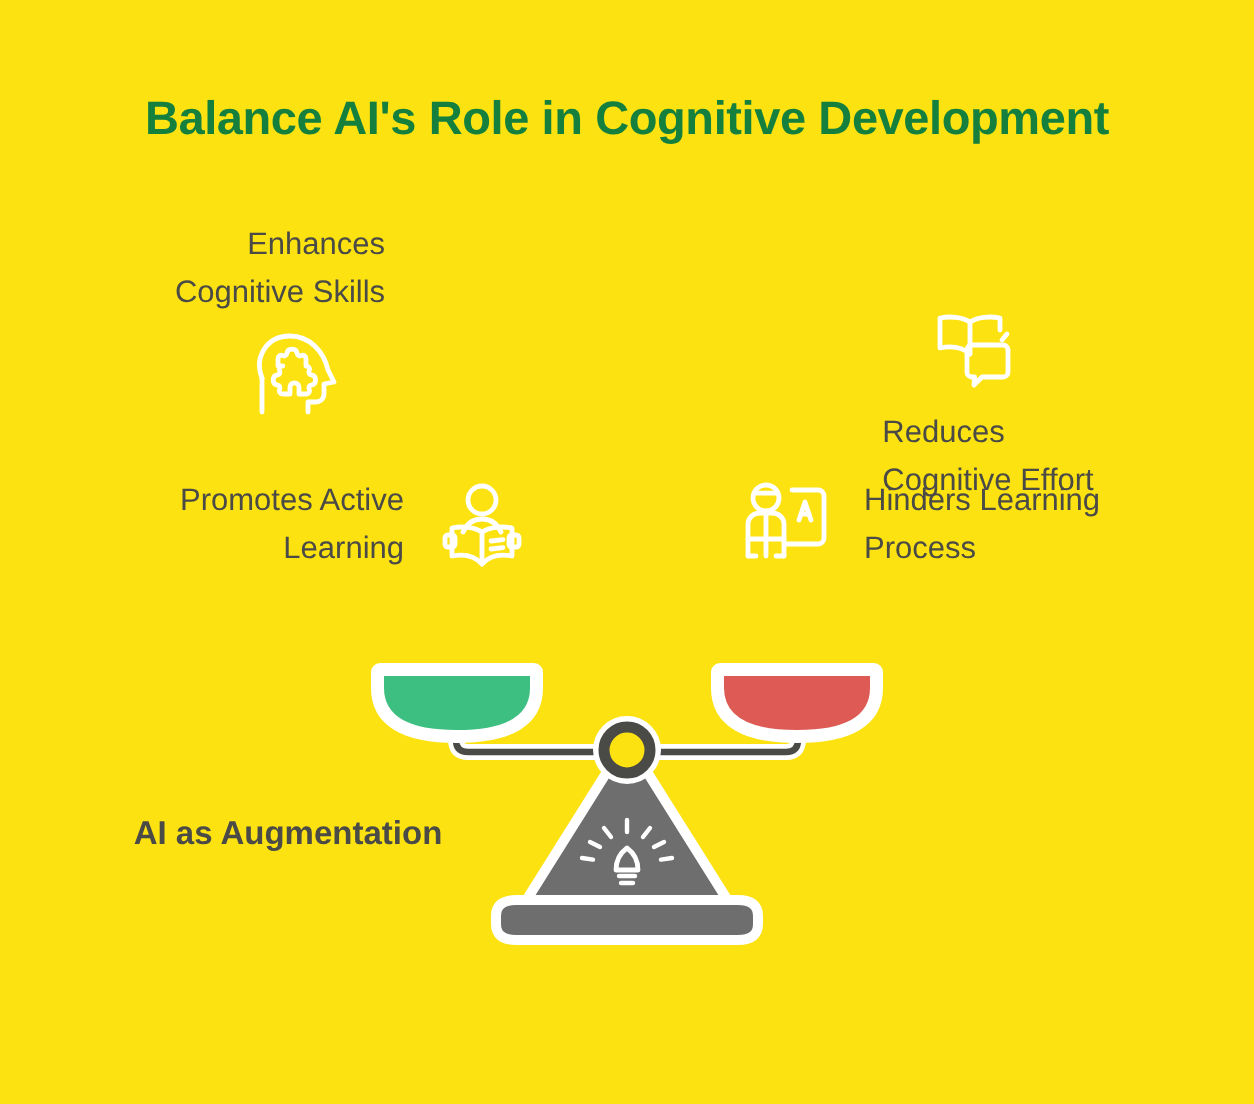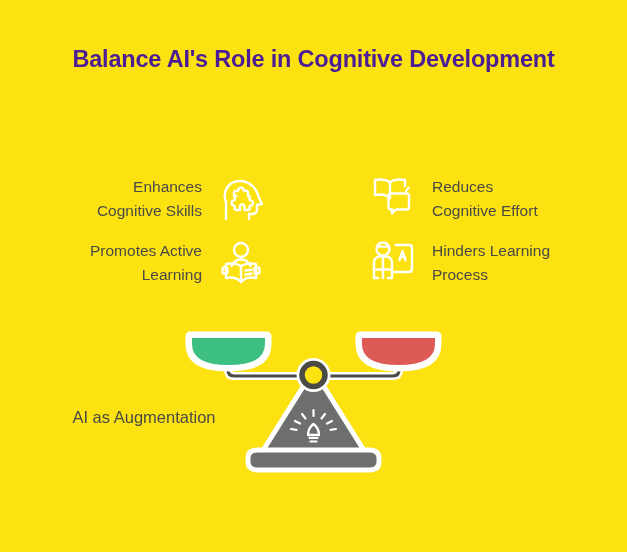--- a/index.html
+++ b/index.html
@@ -22,21 +22,21 @@
 
   
   .title {
     position: absolute;
     top: 46px;
     left: 0;
     width: 627px;
     text-align: center;
     font-size: 23.5px;
     font-weight: bold;
-    color: #4c1d95;
+    color: #15803d;
     letter-spacing: -0.2px;
   }
 
   
   .feature {
     position: absolute;
     display: flex;
     align-items: center;
     height: 62px;
   }
@@ -70,42 +70,42 @@
   .feature.right {
     left: 366px;
     width: 244px;
     justify-content: flex-start;
   }
   .feature.right .label {
     text-align: left;
     margin-left: 12px;
   }
 
-  .row-top    { top: 168px; }
+  .row-top    { top: 151px; flex-direction: column; }
   .row-bottom { top: 232px; }
 
   
   .scale {
     position: absolute;
     left: 0;
     top: 322px;
     width: 627px;
     height: 155px;
   }
 
   
   .caption {
     position: absolute;
     top: 408px;
     font-size: 16.5px;
     color: #4A4A46;
     width: 230px;
     text-align: center;
   }
-  .caption.left-caption  { left: 29px; }
+  .caption.left-caption  { left: 29px; font-weight: bold; }
   .caption.right-caption { left: 365px; }
 </style>
 </head>
 <body>
 
 <div id="infographic">
 
   <div class="title">Balance AI's Role in Cognitive Development</div>
 
   <div class="feature left row-top">

